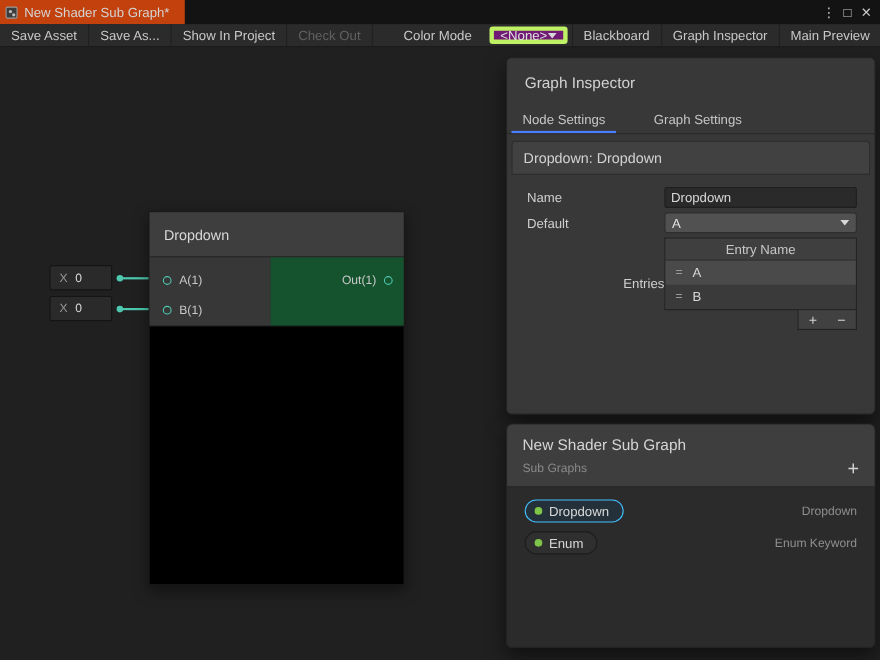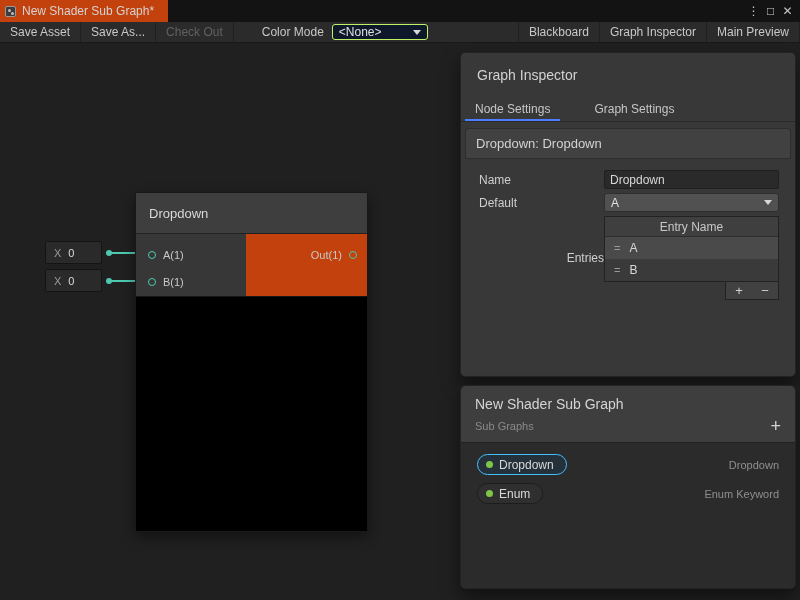--- a/index.html
+++ b/index.html
@@ -20,39 +20,39 @@
   .win-controls .wc { color:#c8c8c8; font-size:12px; width:17px; text-align:center; line-height:22px; }
 
   
   .toolbar { position:absolute; top:22px; left:0; right:0; height:21px; background:#2b2b2b;
              border-bottom:1px solid #181818; display:flex; align-items:stretch;
              font-size:12px; color:#c8c8c8; z-index:30; }
   .tb-btn { display:flex; align-items:center; padding:0 10px; border-right:1px solid #202020; white-space:nowrap; }
   .tb-btn.disabled { color:#616161; }
   .tb-label { display:flex; align-items:center; padding:0 8px 0 28px; white-space:nowrap; }
   .tb-dropdown { display:flex; align-items:center; justify-content:space-between; width:96px;
-                 background:#0f172a; border:1px solid #bef264; border-radius:3px;
-                 margin:2px 4px 2px 0; padding:0 6px; color:#e0e0e0; }
+                 background:#701a75; border:4px solid #bef264; border-radius:3px;
+                 margin:2px 4px 2px 8px; padding:0 6px; color:#e0e0e0; }
   .caret { width:0; height:0; border-left:4px solid transparent; border-right:4px solid transparent;
            border-top:5px solid #d8d8d8; }
   .tb-spacer { flex:1; }
   .tb-right { border-left:1px solid #202020; }
 
   
   .node { position:absolute; left:135px; top:192px; width:233px; background:#2d2d2d;
           border:1px solid #181818; border-radius:2px; box-shadow:0 5px 14px rgba(0,0,0,.45); z-index:5; }
   .node-header { height:41px; background:#3e3e3e; display:flex; align-items:center;
                  padding-left:13px; font-size:13px; color:#d8d8d8; border-bottom:1px solid #222; }
   .node-body { display:flex; height:62px; }
   .node-in { width:110px; background:#373737; padding-top:7px; }
   .port-row { display:flex; align-items:center; gap:7px; height:27px; padding-left:12px;
               font-size:11px; color:#c8c8c8; }
   .port { width:8px; height:8px; border:1px solid var(--port-teal,#4ec9b0); border-radius:50%;
           background:transparent; flex:none; }
-  .node-out { flex:1; background:#c2410c; display:flex; justify-content:flex-end;
+  .node-out { flex:1; background:#14532d; display:flex; justify-content:flex-end;
               align-items:flex-start; padding:7px 10px 0 0; }
   .out-row { display:flex; align-items:center; gap:7px; height:27px; font-size:11px; color:#c8c8c8; }
   .node-preview { height:235px; background:#000; border-top:1px solid #161616; }
 
   
   .port-field { position:absolute; width:57px; height:23px; background:#2a2a2a;
                 border:1px solid #141414; border-radius:2px; display:flex; align-items:center;
                 font-size:11px; z-index:6; }
   .pf-axis { color:#9a9a9a; padding:0 7px 0 8px; }
   .pf-value { color:#dcdcdc; }
@@ -128,20 +128,21 @@
     <div class="win-controls">
       <span class="wc">⋮</span>
       <span class="wc">□</span>
       <span class="wc">✕</span>
     </div>
   </div>
 
   <div class="toolbar">
     <div class="tb-btn">Save Asset</div>
     <div class="tb-btn">Save As...</div>
+    <div class="tb-btn">Show In Project</div>
     <div class="tb-btn disabled">Check Out</div>
     <div class="tb-label">Color Mode</div>
     <div class="tb-dropdown">
       <span>&lt;None&gt;</span>
       <span class="caret"></span>
     </div>
     <div class="tb-spacer"></div>
     <div class="tb-btn tb-right">Blackboard</div>
     <div class="tb-btn">Graph Inspector</div>
     <div class="tb-btn">Main Preview</div>

